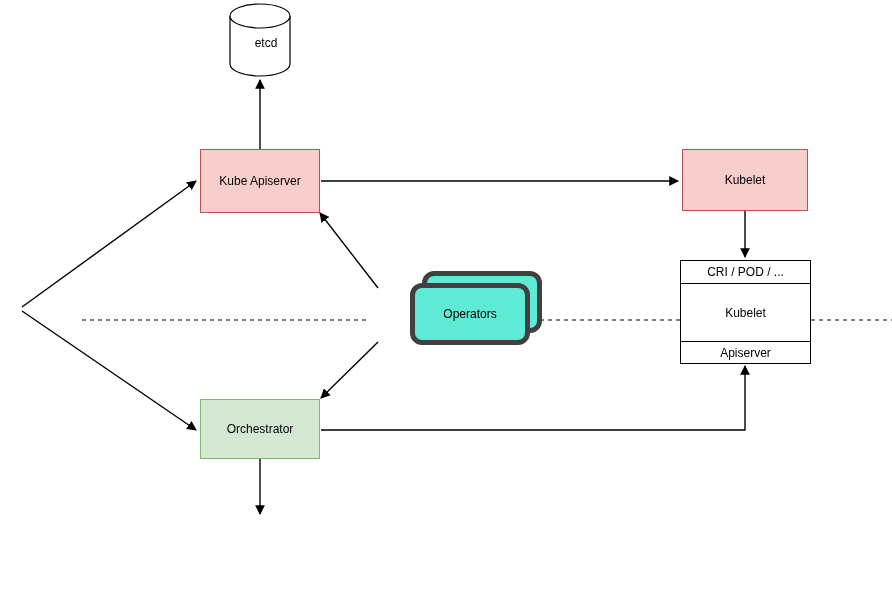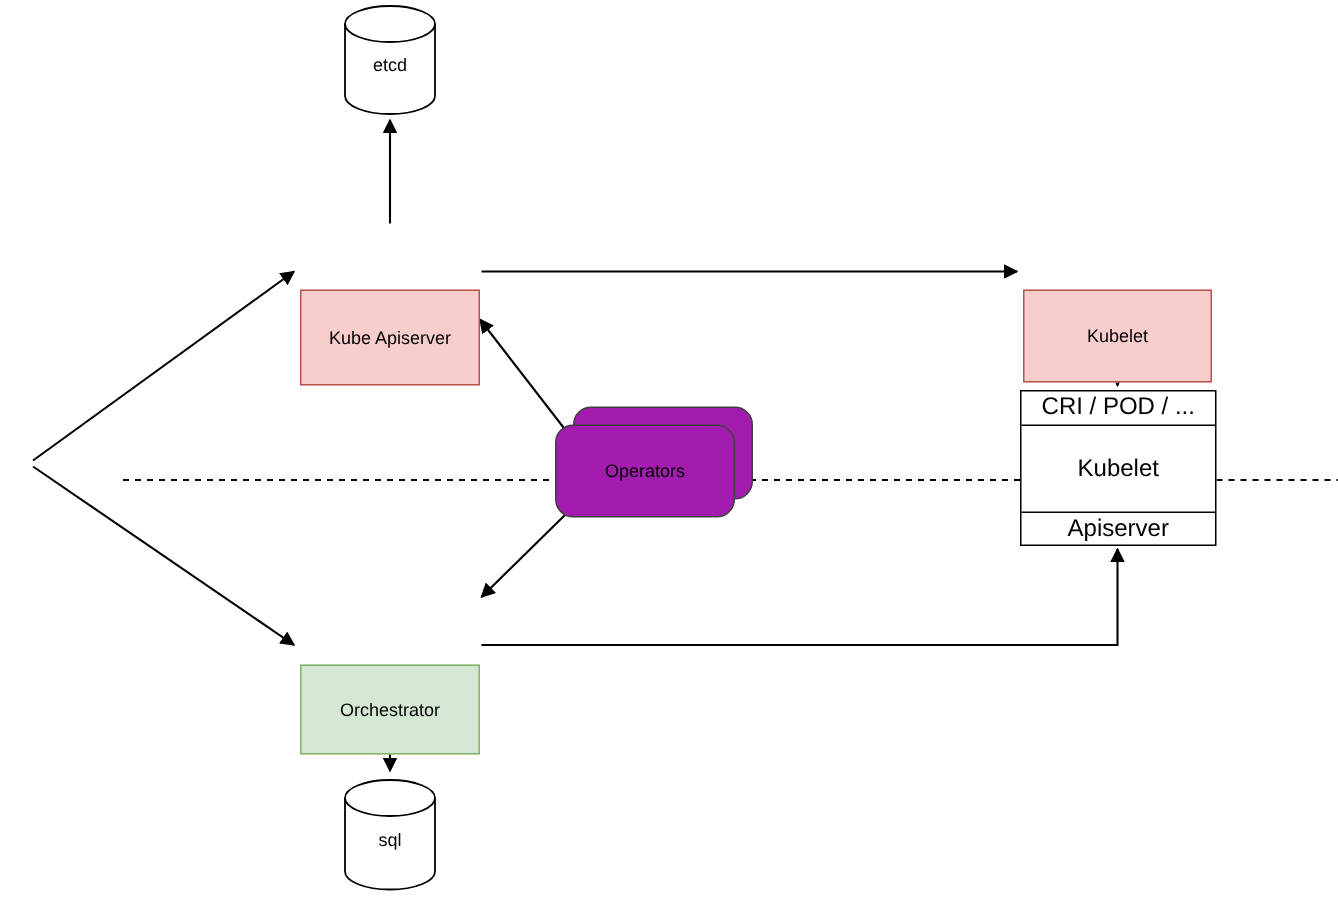--- a/index.html
+++ b/index.html
@@ -32,40 +32,40 @@
     display: flex;
     align-items: center;
     justify-content: center;
     font-size: 12px;
     color: #000000;
     text-align: center;
     line-height: 1.2;
   }
   .box {
     border: 1px solid #000000;
-    margin-top: 44px;
   }
   .box.pink {
     background: #f8cecc;
     border: 1px solid #b85450;
   }
   .box.green {
     background: #d5e8d4;
     border: 1px solid #82b366;
   }
   
   .stack-wrap {
     position: absolute;
   }
   .stack-back, .stack-front {
     position: absolute;
     box-sizing: border-box;
-    background: #a21caf;
-    border: 1px solid #404040;
+    background: #5eead4;
+    border: 5px solid #404040;
     border-radius: 12px;
+    margin-left: 40px;
   }
   .stack-front {
     display: flex;
     align-items: center;
     justify-content: center;
     font-size: 12px;
     color: #000000;
   }
   
   .cyl {
@@ -109,21 +109,21 @@
     border: 1px solid #000000;
     background: #ffffff;
     display: flex;
     flex-direction: column;
   }
   .table-node .trow {
     box-sizing: border-box;
     display: flex;
     align-items: center;
     justify-content: center;
-    font-size: 16px;
+    font-size: 12px;
     color: #000000;
   }
   .table-node .trow + .trow {
     border-top: 1px solid #000000;
   }
 </style>
 </head>
 <body>
 
 <div id="canvas">
@@ -153,35 +153,28 @@
 
     <path d="M 321 430 L 745 430 L 745 366" fill="none" stroke="#000000" stroke-width="1.4" marker-end="url(#arrow)"></path>
 
     <line x1="82" y1="320" x2="370" y2="320" stroke="#000000" stroke-width="1.2" stroke-dasharray="4 4"></line>
 
     <line x1="500" y1="320" x2="680" y2="320" stroke="#000000" stroke-width="1.2" stroke-dasharray="4 4"></line>
 
     <line x1="811" y1="320" x2="892" y2="320" stroke="#000000" stroke-width="1.2" stroke-dasharray="4 4"></line>
   </svg>
 
-  <div class="cyl" style="left:229px; top:3px; width:62px; height:74px;">
+  <div class="cyl" style="left:229px; top:3px; width:62px; height:74px;padding-left:12px;">
     <svg width="62" height="74" viewBox="0 0 62 74">
       <path d="M 1 13 L 1 61 A 30 12 0 0 0 61 61 L 61 13" fill="#ffffff" stroke="#000000" stroke-width="1.2"></path>
       <ellipse cx="31" cy="13" rx="30" ry="12" fill="#ffffff" stroke="#000000" stroke-width="1.2"></ellipse>
     </svg>
     <div class="cyl-label" style="top:33px;">etcd</div>
   </div>
 
-  <div class="cyl" style="left:229px; top:518px; width:62px; height:78px;">
-    <svg width="62" height="78" viewBox="0 0 62 78">
-      <path d="M 1 14 L 1 63 A 30 12 0 0 0 61 63 L 61 14" fill="#ffffff" stroke="#000000" stroke-width="1.2"></path>
-      <ellipse cx="31" cy="14" rx="30" ry="12" fill="#ffffff" stroke="#000000" stroke-width="1.2"></ellipse>
-    </svg>
-    <div class="cyl-label" style="top:35px;">sql</div>
-  </div>
 
 
   <div class="node box pink" style="left:200px; top:149px; width:120px; height:64px;">
     <span>Kube Apiserver</span>
   </div>
 
   <div class="node box green" style="left:200px; top:399px; width:120px; height:60px;">
     <span>Orchestrator</span>
   </div>
 

